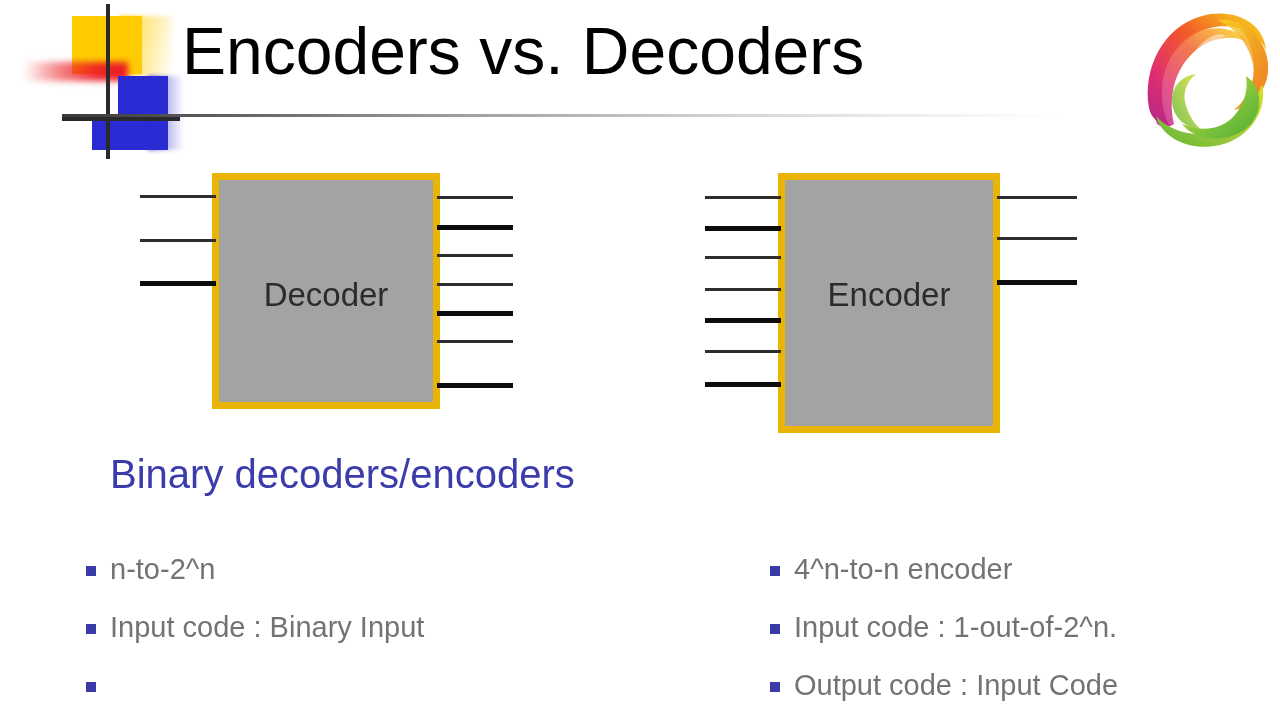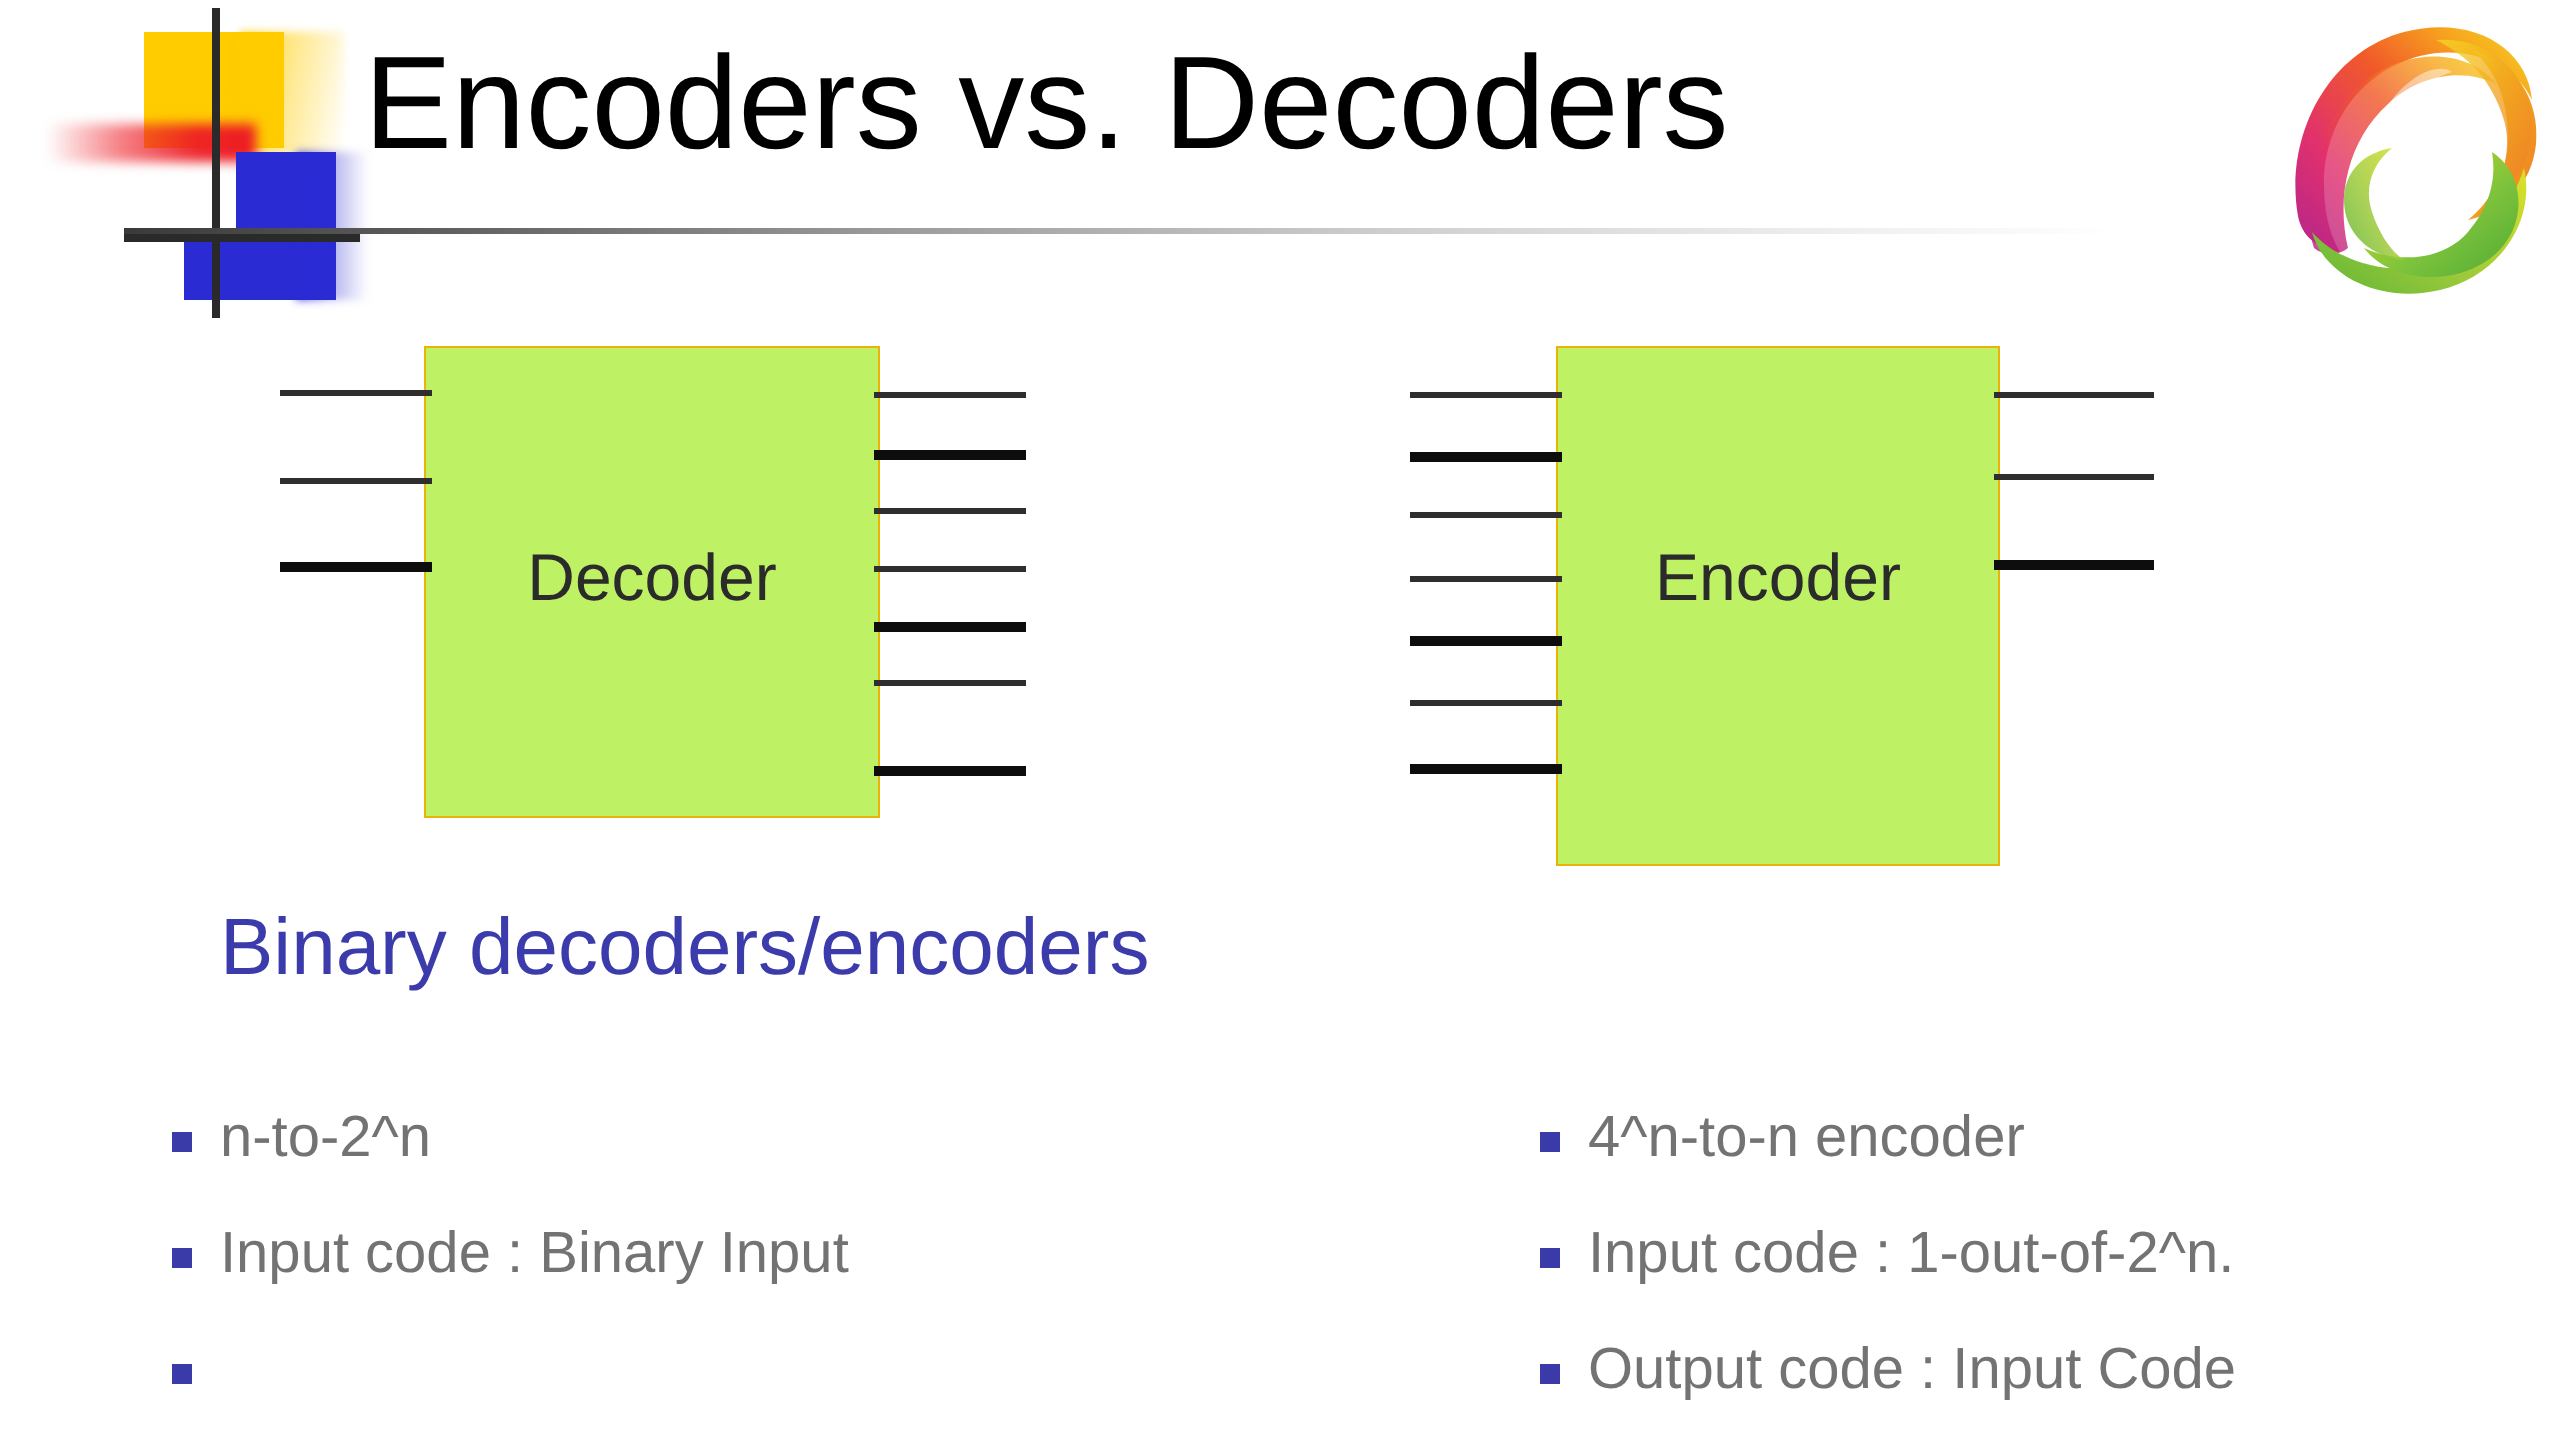--- a/index.html
+++ b/index.html
@@ -77,22 +77,22 @@
     background: linear-gradient(90deg, #3a3a3a 0%, #5a5a5a 14%, #9a9a9a 38%, #cfcfcf 64%, #ececec 84%, #ffffff 100%);
   }
 
   
   .logo { position: absolute; left: 1140px; top: 6px; width: 132px; height: 146px; }
 
   
   .diagram { position: absolute; }
   .chip-box {
     position: absolute;
-    border: 1px solid #eab308;
-    background: #bef264;
+    border: 7px solid #eab308;
+    background: #a3a3a3;
     box-sizing: border-box;
   }
   .chip-label {
     position: absolute;
     left: 0; right: 0;
     text-align: center;
     font-size: 33px;
     color: #2b2b2b;
     font-weight: 400;
     white-space: nowrap;

